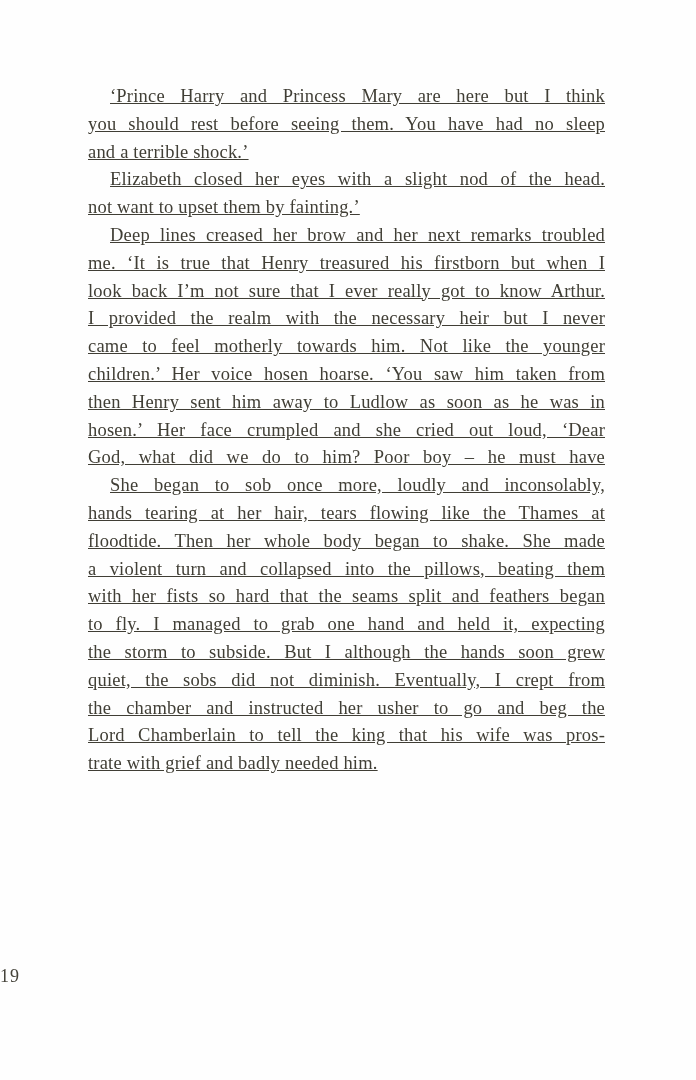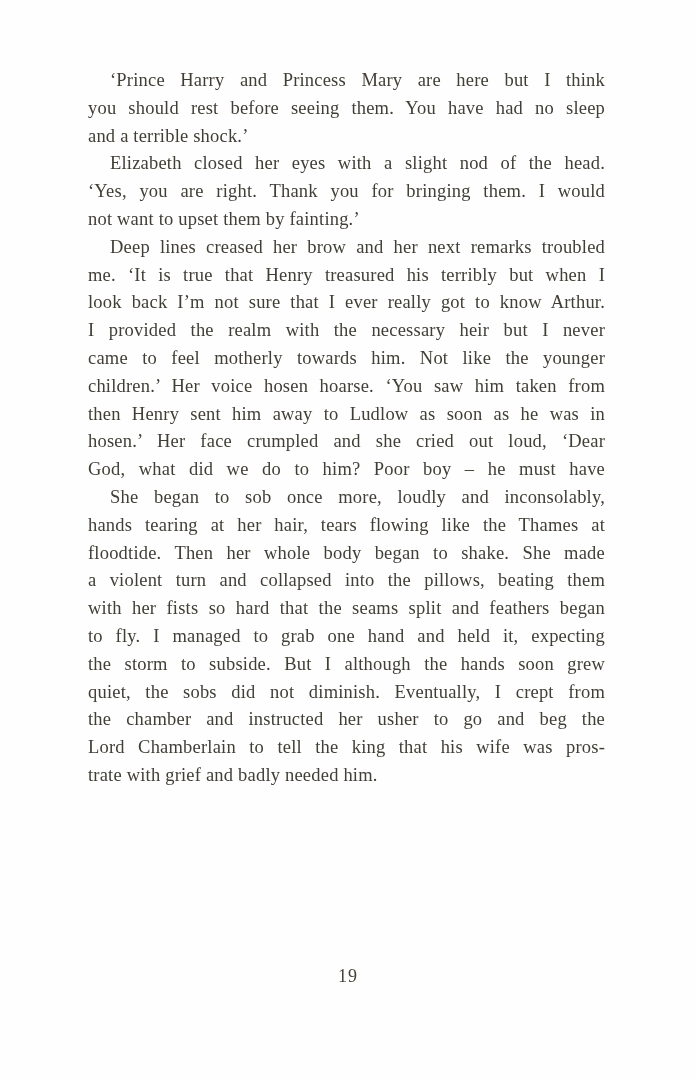--- a/index.html
+++ b/index.html
@@ -15,25 +15,26 @@
     font-family: "Liberation Serif", serif;
   }
   .book-page {
     position: absolute;
     inset: 0;
     background: #fefefe;
   }
   .page-text {
     position: absolute;
     left: 88px;
-    top: 67px;
+    top: 83px;
     width: 517px;
     color: #403e35;
     font-size: 18.5px;
     letter-spacing: 0.2px;
+    text-decoration: underline;
   }
   .paragraph {
     margin: 0;
   }
   .line {
     line-height: 27.8px;
     text-align: justify;
     text-align-last: justify;
     white-space: normal;
   }
@@ -41,45 +42,43 @@
     text-indent: 22px;
   }
   .line.para-end {
     text-align-last: left;
   }
   .page-number {
     position: absolute;
     left: 0;
     width: 696px;
     top: 966px;
-    text-align: center;
     color: #45433a;
     font-size: 18px;
     letter-spacing: 1px;
     font-variant-numeric: oldstyle-nums;
   }
 </style>
 </head>
 <body>
 
 <div class="book-page">
   <div class="page-text">
       <div class="paragraph">
         <div class="line indent">‘Prince Harry and Princess Mary are here but I think</div>
         <div class="line">you should rest before seeing them. You have had no sleep</div>
         <div class="line para-end">and a terrible shock.’</div>
       </div>
       <div class="paragraph">
         <div class="line indent">Elizabeth closed her eyes with a slight nod of the head.</div>
-        <div class="line">‘Yes, you are right. Thank you for bringing them. I would</div>
         <div class="line para-end">not want to upset them by fainting.’</div>
       </div>
       <div class="paragraph">
         <div class="line indent">Deep lines creased her brow and her next remarks troubled</div>
-        <div class="line">me. ‘It is true that Henry treasured his terribly but when I</div>
+        <div class="line">me. ‘It is true that Henry treasured his firstborn but when I</div>
         <div class="line">look back I’m not sure that I ever really got to know Arthur.</div>
         <div class="line">I provided the realm with the necessary heir but I never</div>
         <div class="line">came to feel motherly towards him. Not like the younger</div>
         <div class="line">children.’ Her voice hosen hoarse. ‘You saw him taken from</div>
         <div class="line">then Henry sent him away to Ludlow as soon as he was in</div>
         <div class="line">hosen.’ Her face crumpled and she cried out loud, ‘Dear</div>
         <div class="line">God, what did we do to him? Poor boy – he must have</div>
       </div>
       <div class="paragraph">
         <div class="line indent">She began to sob once more, loudly and inconsolably,</div>

